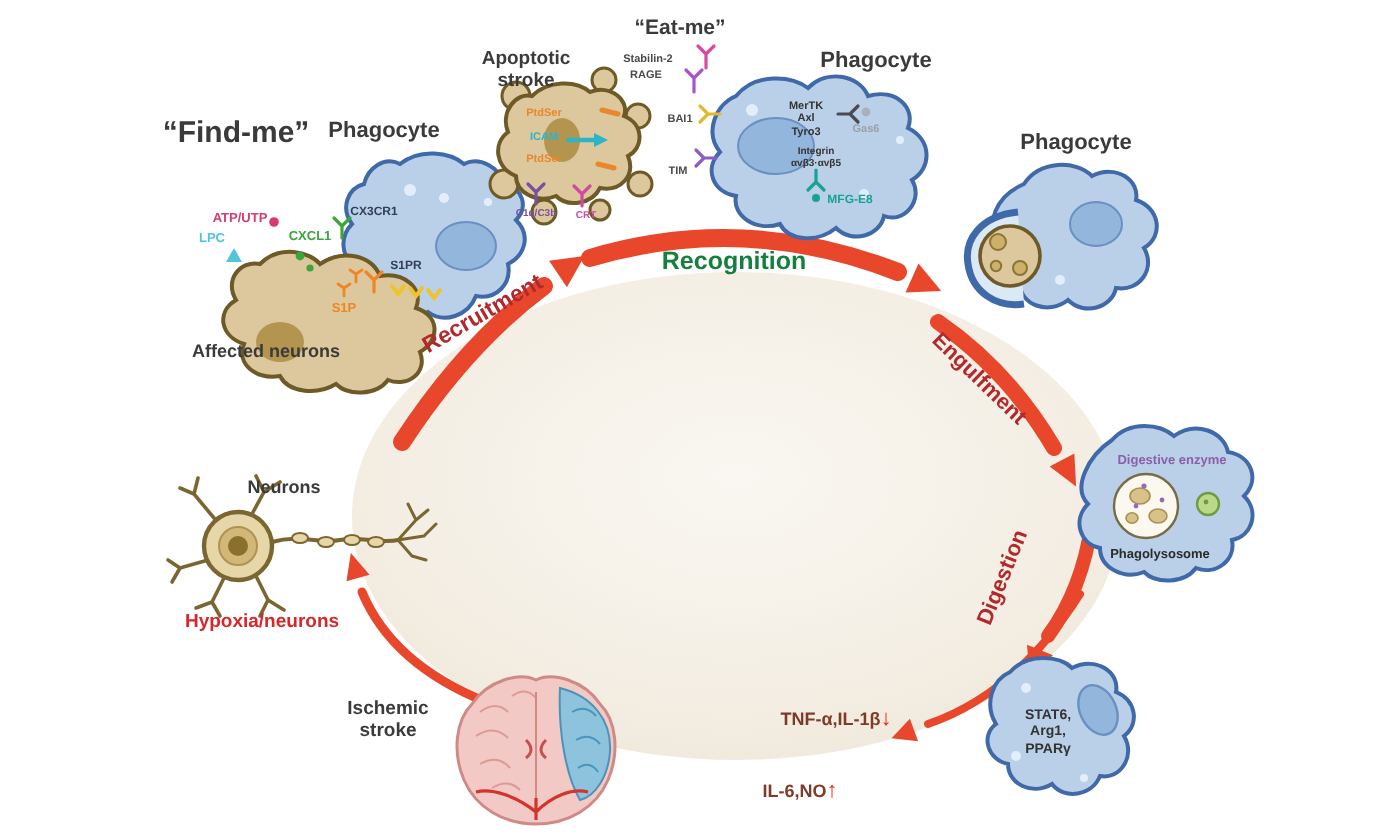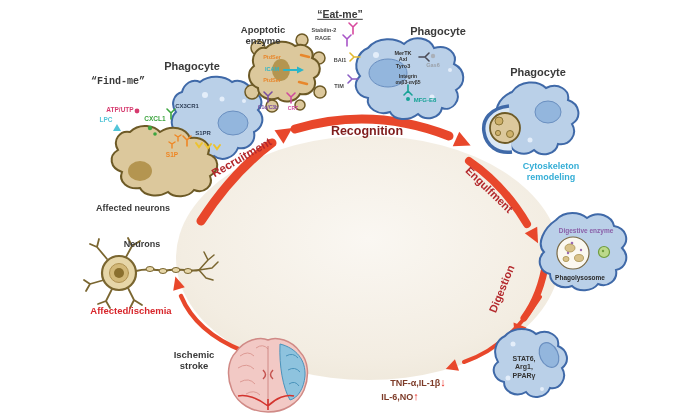--- a/index.html
+++ b/index.html
@@ -165,73 +165,71 @@
     <path fill="#f2c9c5" stroke="#d08a86" stroke-width="1.5" d="M 236,352 C 244,340 260,336 268,340 C 276,336 292,340 300,352 C 308,360 310,376 304,390 C 298,404 284,412 268,412 C 252,412 238,404 232,390 C 226,376 228,360 236,352 Z"></path>
     <path fill="#8ec3de" stroke="#4a93bb" stroke-width="1" d="M 280,344 C 296,348 306,360 305,376 C 304,388 298,398 290,400 C 283,388 279,366 280,344 Z"></path>
     <path fill="none" stroke="#dd9a94" stroke-width="1" d="M 240,356 q 8,-6 14,0 M 238,368 q 9,-6 16,1 M 240,382 q 9,-5 15,2 M 246,394 q 8,-5 14,1 M 256,348 q 7,-5 12,1"></path>
     <path fill="none" stroke="#4a93bb" stroke-width="1" d="M 286,356 q 7,-4 12,2 M 288,370 q 7,-4 12,2 M 289,384 q 6,-4 10,2"></path>
     <path fill="none" stroke="#d08a86" stroke-width="1" d="M 268,346 L 268,406"></path>
     <path fill="none" stroke="#c4524e" stroke-width="1.5" d="M 263,370 q 5,5 0,9 M 273,370 q -5,5 0,9"></path>
     <path fill="none" stroke="#d3342e" stroke-width="1.6" d="M 268,406 C 258,398 246,394 238,396 M 268,406 C 276,398 286,394 294,396 M 268,410 L 268,399"></path>
   </g>
 </svg>
 
-<div class="lbl" style="left:118px;top:82px;font-size:10px;font-family:Liberation Mono, monospace;">“Find-me”</div>
+<div class="lbl" style="left:118px;top:67px;font-size:15px;">“Find-me”</div>
 <div class="lbl" style="left:192px;top:66px;font-size:11px;">Phagocyte</div>
 <div class="lbl" style="left:187px;top:107px;font-size:6px;color:#2f3f57;">CX3CR1</div>
 <div class="lbl" style="left:203px;top:134px;font-size:6px;color:#2f3f57;">S1PR</div>
 <div class="lbl" style="left:120px;top:110px;font-size:6.5px;color:#d63a6e;">ATP/UTP</div>
 <div class="lbl" style="left:106px;top:120px;font-size:6.5px;color:#52c5d8;">LPC</div>
 <div class="lbl" style="left:155px;top:119px;font-size:6.5px;color:#3da53f;">CXCL1</div>
 <div class="lbl" style="left:172px;top:155px;font-size:6.5px;color:#ef8624;">S1P</div>
-<div class="lbl" style="left:133px;top:208px;font-size:9px;">Affected neurons</div>
+<div class="lbl" style="left:133px;top:176px;font-size:9px;">Affected neurons</div>
 
 <div class="lbl" style="left:263px;top:35px;font-size:9.5px;">Apoptotic
-enzyme</div>
-<div class="lbl" style="left:340px;top:14px;font-size:10.5px;text-decoration:underline;">“Eat-me”</div>
+stroke</div>
+<div class="lbl" style="left:340px;top:14px;font-size:10.5px;">“Eat-me”</div>
 <div class="lbl" style="left:324px;top:30px;font-size:5.5px;color:#4a4a4a;">Stabilin-2</div>
 <div class="lbl" style="left:323px;top:38px;font-size:5.5px;color:#4a4a4a;">RAGE</div>
 <div class="lbl" style="left:340px;top:60px;font-size:5.5px;color:#4a4a4a;">BAI1</div>
 <div class="lbl" style="left:339px;top:86px;font-size:5.5px;color:#4a4a4a;">TIM</div>
 <div class="lbl" style="left:272px;top:57px;font-size:5.5px;color:#e8872c;">PtdSer</div>
 <div class="lbl" style="left:272px;top:69px;font-size:5.5px;color:#2ab5c9;">ICAM</div>
 <div class="lbl" style="left:272px;top:80px;font-size:5.5px;color:#e8872c;">PtdSer</div>
 <div class="lbl" style="left:268px;top:108px;font-size:5px;color:#7a4fa0;">C1q/C3b</div>
 <div class="lbl" style="left:293px;top:109px;font-size:5px;color:#d04a9e;">CRT</div>
 
 <div class="lbl" style="left:438px;top:31px;font-size:11px;">Phagocyte</div>
 <div class="lbl" style="left:403px;top:60px;font-size:5.5px;color:#333;">MerTK
 Axl
 Tyro3</div>
 <div class="lbl" style="left:433px;top:65px;font-size:5.5px;color:#9aa0a8;">Gas6</div>
 <div class="lbl" style="left:408px;top:80px;font-size:5px;color:#333;">Integrin
 αvβ3·αvβ5</div>
 <div class="lbl" style="left:425px;top:101px;font-size:6px;color:#16a296;">MFG-E8</div>
 
 <div class="lbl" style="left:538px;top:72px;font-size:11px;">Phagocyte</div>
-<div class="lbl" style="left:551px;top:172px;font-size:9px;color:#35aed6;">Cytoskeleton
-remodeling</div>
 
 <div class="lbl" style="left:586px;top:231px;font-size:6.5px;color:#8a5fa8;">Digestive enzyme</div>
 <div class="lbl" style="left:580px;top:278px;font-size:6.5px;color:#2a2a2a;">Phagolysosome</div>
 
 <div class="lbl" style="left:524px;top:367px;font-size:7px;color:#333;">STAT6,
 Arg1,
 PPARγ</div>
 
-<div class="lbl" style="left:418px;top:382px;font-size:9px;color:#7d3b28;white-space:nowrap;">
+<div class="lbl" style="left:418px;top:360px;font-size:9px;color:#7d3b28;white-space:nowrap;">
   <span>TNF-α,IL-1β</span><span style="color:#e8281e;font-size:11px;">↓</span>
 </div>
 <div class="lbl" style="left:400px;top:396px;font-size:9px;color:#7d3b28;white-space:nowrap;">
   <span>IL-6,NO</span><span style="color:#e8281e;font-size:11px;">↑</span>
 </div>
 
 <div class="lbl" style="left:142px;top:244px;font-size:9px;">Neurons</div>
-<div class="lbl" style="left:131px;top:311px;font-size:9.5px;color:#d8262b;">Affected/ischemia</div>
+<div class="lbl" style="left:131px;top:311px;font-size:9.5px;color:#d8262b;">Hypoxia/neurons</div>
 <div class="lbl" style="left:194px;top:360px;font-size:9.5px;">Ischemic
 stroke</div>
 
 <div class="lbl rot" style="left:242px;top:158px;font-size:11.5px;color:#b3282c;transform:translate(-50%,-50%) rotate(-30deg);white-space:nowrap;">Recruitment</div>
-<div class="lbl" style="left:367px;top:131px;font-size:12.5px;color:#7f1d1d;white-space:nowrap;">Recognition</div>
+<div class="lbl" style="left:367px;top:131px;font-size:12.5px;color:#15803d;white-space:nowrap;">Recognition</div>
 <div class="lbl rot" style="left:489px;top:190px;font-size:11px;color:#b3282c;transform:translate(-50%,-50%) rotate(44deg);white-space:nowrap;">Engulfment</div>
 <div class="lbl rot" style="left:502px;top:289px;font-size:11px;color:#b3282c;transform:translate(-50%,-50%) rotate(-68deg);white-space:nowrap;">Digestion</div>
 
 </div>
 
 </body></html>

